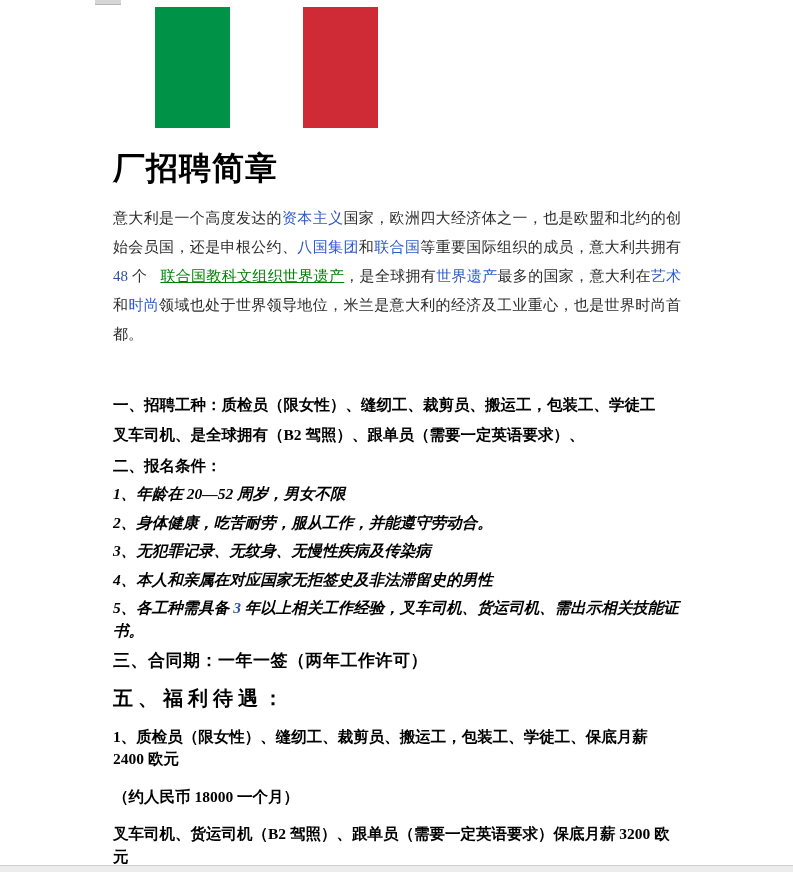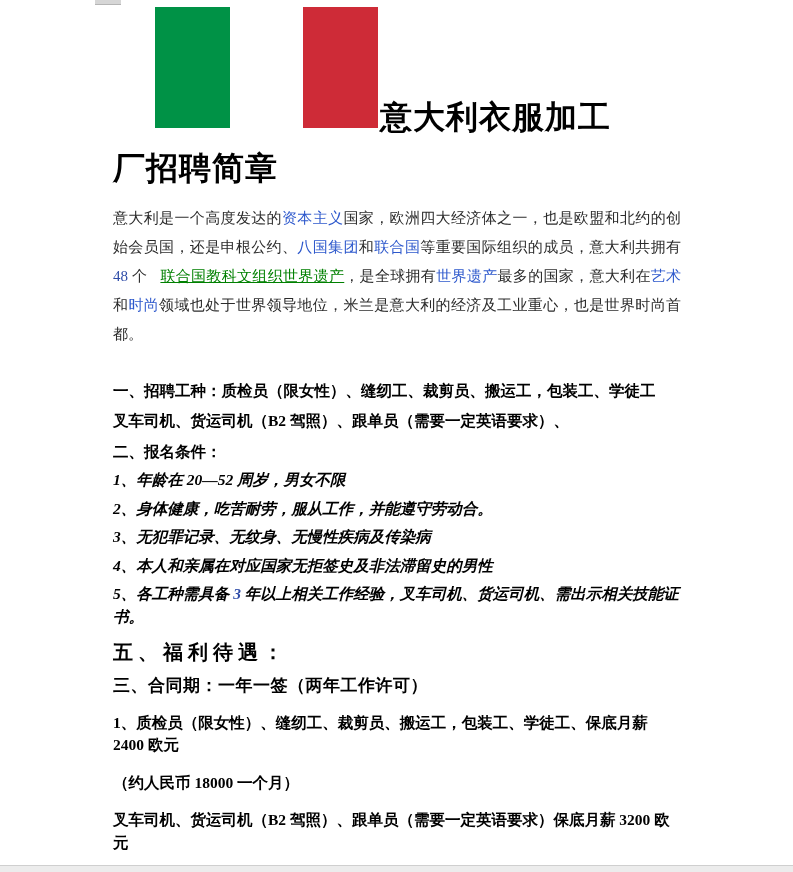--- a/index.html
+++ b/index.html
@@ -22,55 +22,55 @@
   }
   .flag-green{position:absolute;left:0;top:0;width:75px;height:121px;}
   .flag-red{position:absolute;left:148px;top:0;width:75px;height:121px;}
   .intro{
     margin:10px 0 0 0;font-size:15px;line-height:29px;color:#2b2b2b;
     text-align:justify;font-weight:400;
   }
   .seg-blue{cursor:pointer;}
   .seg-green{cursor:pointer;text-decoration:underline;margin-left:13px;}
   .ln{margin:0;font-weight:700;font-size:15.5px;line-height:1.45;color:#000;}
-  .lead{margin-top:31px;}
+  .lead{margin-top:45px;}
   .lead2{margin-top:8px;}
   .item{margin-top:6px;font-style:italic;}
   .mid{margin-top:7px;font-size:17px;letter-spacing:0.5px;}
   .big{margin-top:10px;font-size:20px;letter-spacing:5px;}
   .item2{margin-top:13px;}
   .tight{margin-top:15px;}
   .tight2{margin-top:2px;}
   .bottom-band{
     position:absolute;left:0;bottom:0;width:793px;height:6px;
     background:#ececec;border-top:1px solid #cfcfcf;
   }
 </style>
 </head>
 <body>
 
 <div class="top-chip"></div>
 
 <div class="doc">
 
-  <h1 class="title"><span class="flag"><span class="flag-green" style="background: rgb(0, 146, 70);"></span><span class="flag-red" style="background: rgb(206, 43, 55);"></span></span><span>意大利衣服加工</span><br><span>厂招聘简章</span></h1>
+  <h1 class="title"><span class="flag"><span class="flag-green" style="background: rgb(0, 146, 70);"></span><span class="flag-red" style="background: rgb(206, 43, 55);"></span></span><br><span>厂招聘简章</span></h1>
 
   <p class="intro"><span class="seg-plain">意大利是一个高度发达的</span><span class="seg-blue" style="color: rgb(45, 88, 204);">资本主义</span><span class="seg-plain">国家，欧洲四大经济体之一，也是欧盟和北约的创始会员国，还是申根公约、</span><span class="seg-blue" style="color: rgb(45, 88, 204);">八国集团</span><span class="seg-plain">和</span><span class="seg-blue" style="color: rgb(45, 88, 204);">联合国</span><span class="seg-plain">等重要国际组织的成员，意大利共拥有 </span><span class="seg-num" style="color: rgb(46, 76, 168);">48</span><span class="seg-plain"> 个</span><span class="seg-green" style="color: rgb(0, 128, 0);">联合国教科文组织世界遗产</span><span class="seg-plain">，是全球拥有</span><span class="seg-blue" style="color: rgb(45, 88, 204);">世界遗产</span><span class="seg-plain">最多的国家，意大利在</span><span class="seg-blue" style="color: rgb(45, 88, 204);">艺术</span><span class="seg-plain">和</span><span class="seg-blue" style="color: rgb(45, 88, 204);">时尚</span><span class="seg-plain">领域也处于世界领导地位，米兰是意大利的经济及工业重心，也是世界时尚首都。</span></p>
 
   <div id="lines">
       <p class="ln lead"><span class="seg-plain">一、招聘工种：质检员（限女性）、缝纫工、裁剪员、搬运工，包装工、学徒工</span></p>
-      <p class="ln lead2"><span class="seg-plain">叉车司机、货运司机（B2 驾照）、跟单员（需要一定英语要求）、</span></p>
+      <p class="ln lead2"><span class="seg-plain">叉车司机、是全球拥有（B2 驾照）、跟单员（需要一定英语要求）、</span></p>
       <p class="ln lead2"><span class="seg-plain">二、报名条件：</span></p>
       <p class="ln item"><span class="seg-plain">1、年龄在 20—52 周岁，男女不限</span></p>
       <p class="ln item"><span class="seg-plain">2、身体健康，吃苦耐劳，服从工作，并能遵守劳动合。</span></p>
       <p class="ln item"><span class="seg-plain">3、无犯罪记录、无纹身、无慢性疾病及传染病</span></p>
       <p class="ln item"><span class="seg-plain">4、本人和亲属在对应国家无拒签史及非法滞留史的男性</span></p>
       <p class="ln item"><span class="seg-plain">5、各工种需具备 </span><span class="seg-num" style="color: rgb(46, 76, 168);">3</span><span class="seg-plain"> 年以上相关工作经验，叉车司机、货运司机、需出示相关技能证书。</span></p>
+      <p class="ln mid"><span class="seg-plain">三、合同期：一年一签（两年工作许可）</span></p>
       <p class="ln big"><span class="seg-plain">五、福利待遇：</span></p>
-      <p class="ln mid"><span class="seg-plain">三、合同期：一年一签（两年工作许可）</span></p>
       <p class="ln item2"><span class="seg-plain">1、质检员（限女性）、缝纫工、裁剪员、搬运工，包装工、学徒工、保底月薪 2400 欧元</span></p>
       <p class="ln tight"><span class="seg-plain">（约人民币 18000 一个月）</span></p>
       <p class="ln tight"><span class="seg-plain">叉车司机、货运司机（B2 驾照）、跟单员（需要一定英语要求）保底月薪 3200 欧元</span></p>
       <p class="ln tight"><span class="seg-plain">（约人民币 24000 一个月）</span></p>
       <p class="ln tight2"><span class="seg-plain">2、每周工作 </span><span class="seg-num" style="color: rgb(46, 76, 168);">5-6</span><span class="seg-plain"> 天。工作总时长 </span><span class="seg-num" style="color: rgb(46, 76, 168);">45-50</span><span class="seg-plain"> 小时。</span><span class="seg-num" style="color: rgb(46, 76, 168);">50</span><span class="seg-plain"> 个小时以后算加班，</span></p>
     </div>
 
 </div>
 
 <div class="bottom-band"></div>

